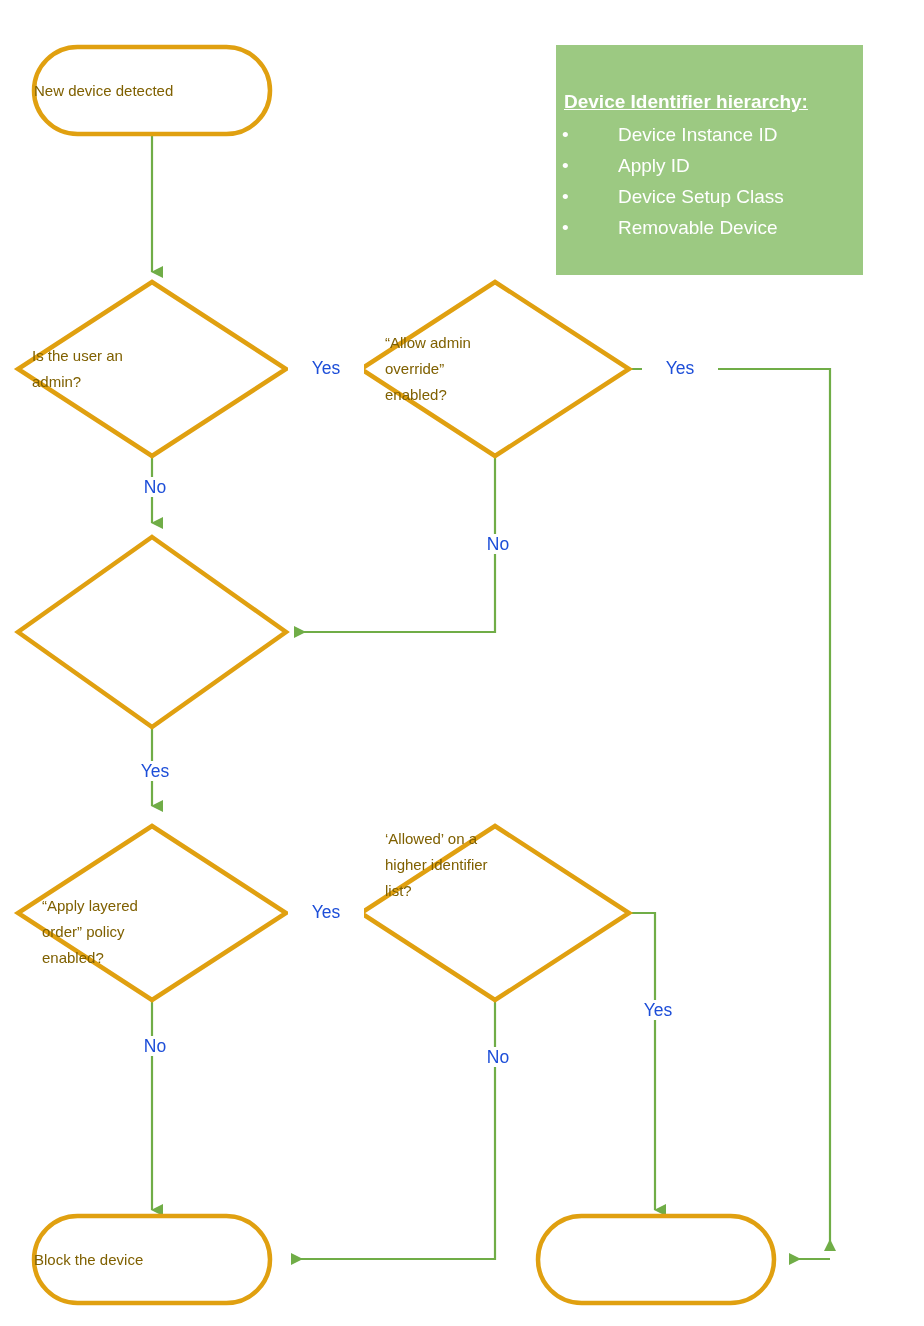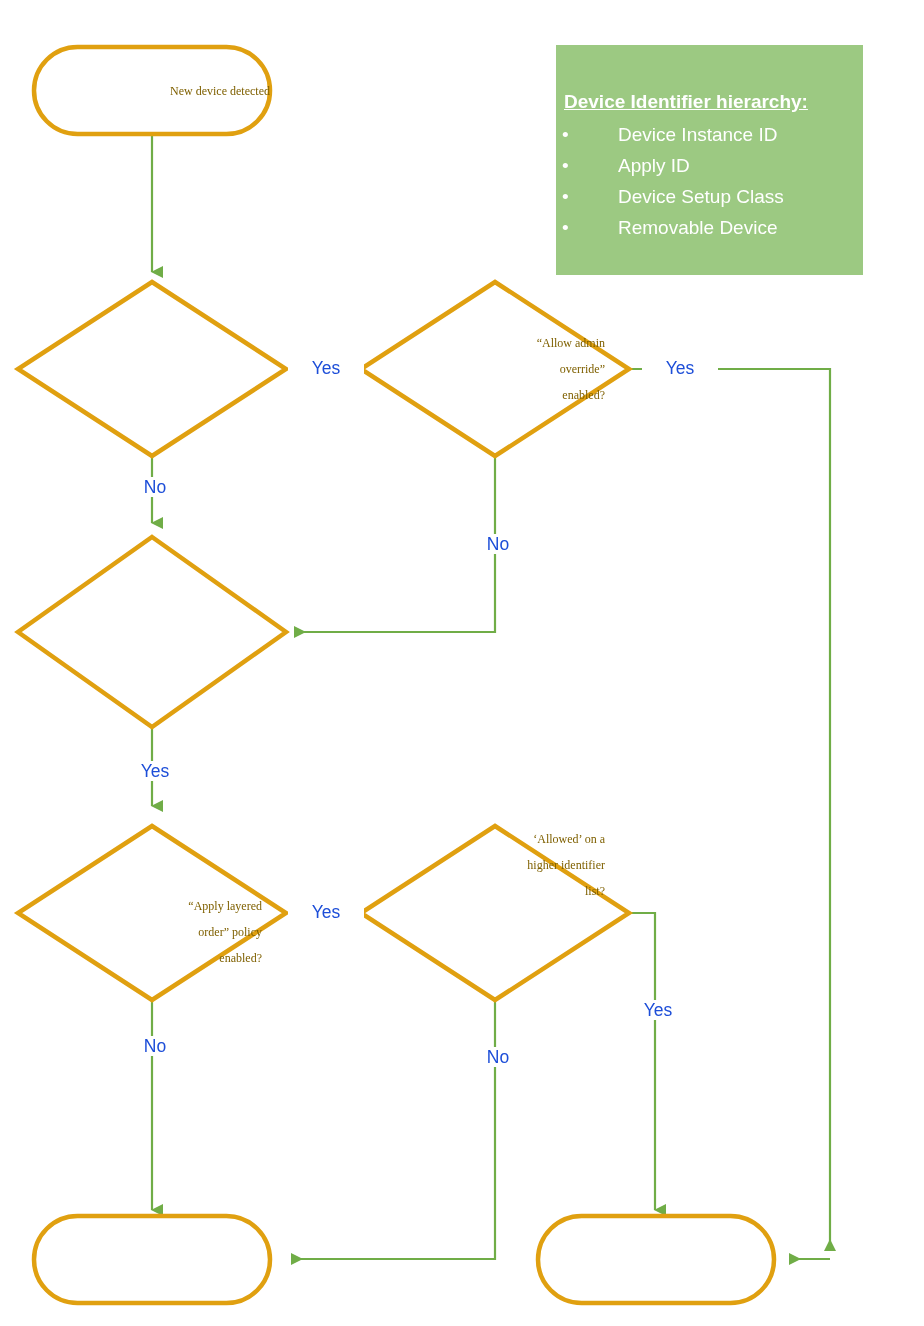--- a/index.html
+++ b/index.html
@@ -20,26 +20,26 @@
   #flow-svg {
     position: absolute;
     left: 0;
     top: 0;
     width: 924px;
     height: 1326px;
   }
   .node-label {
     position: absolute;
     color: #7F6000;
-    font-size: 12px;
+    font-size: 15px;
     line-height: 26px;
-    text-align: right;
+    text-align: left;
     white-space: pre-line;
     pointer-events: none;
-    font-family: Liberation Serif, serif;
+    font-family: Liberation Sans, sans-serif;
   }
   .edge-label {
     position: absolute;
     color: #1d4ed8;
     font-size: 17.5px;
     line-height: 20px;
     text-align: center;
     font-family: "Liberation Sans", sans-serif;
     background: #ffffff;
     padding: 0 3px;
@@ -144,34 +144,37 @@
       <polygon points="495,826 629,913 495,1000 361,913"></polygon>
 
       <rect x="34" y="1216" width="236" height="87" rx="43.5" ry="43.5"></rect>
 
       <rect x="538" y="1216" width="236" height="87" rx="43.5" ry="43.5"></rect>
     </g>
   </svg>
 
   <div class="node-label" style="left:34px; top:78px; width:236px;">New device detected</div>
 
+  <div class="node-label" style="left:32px; top:343px; width:240px;">Is the user an
+admin?</div>
 
   <div class="node-label" style="left:385px; top:330px; width:220px;">“Allow admin
 override”
 enabled?</div>
 
 
   <div class="node-label" style="left:42px; top:874px; width:220px;margin-top:19px;">“Apply layered
 order” policy
 enabled?</div>
 
   <div class="node-label" style="left:385px; top:826px; width:220px;">‘Allowed’ on a
 higher identifier
 list?</div>
 
+  <div class="node-label" style="left:34px; top:1247px; width:236px;">Block the device</div>
 
 
   <div class="edge-label" style="left:288px; top:358px; width:70px;">Yes</div>
 
   <div class="edge-label" style="left:122px; top:477px; width:60px;">No</div>
 
   <div class="edge-label" style="left:642px; top:358px; width:70px;">Yes</div>
 
   <div class="edge-label" style="left:465px; top:534px; width:60px;">No</div>
 

